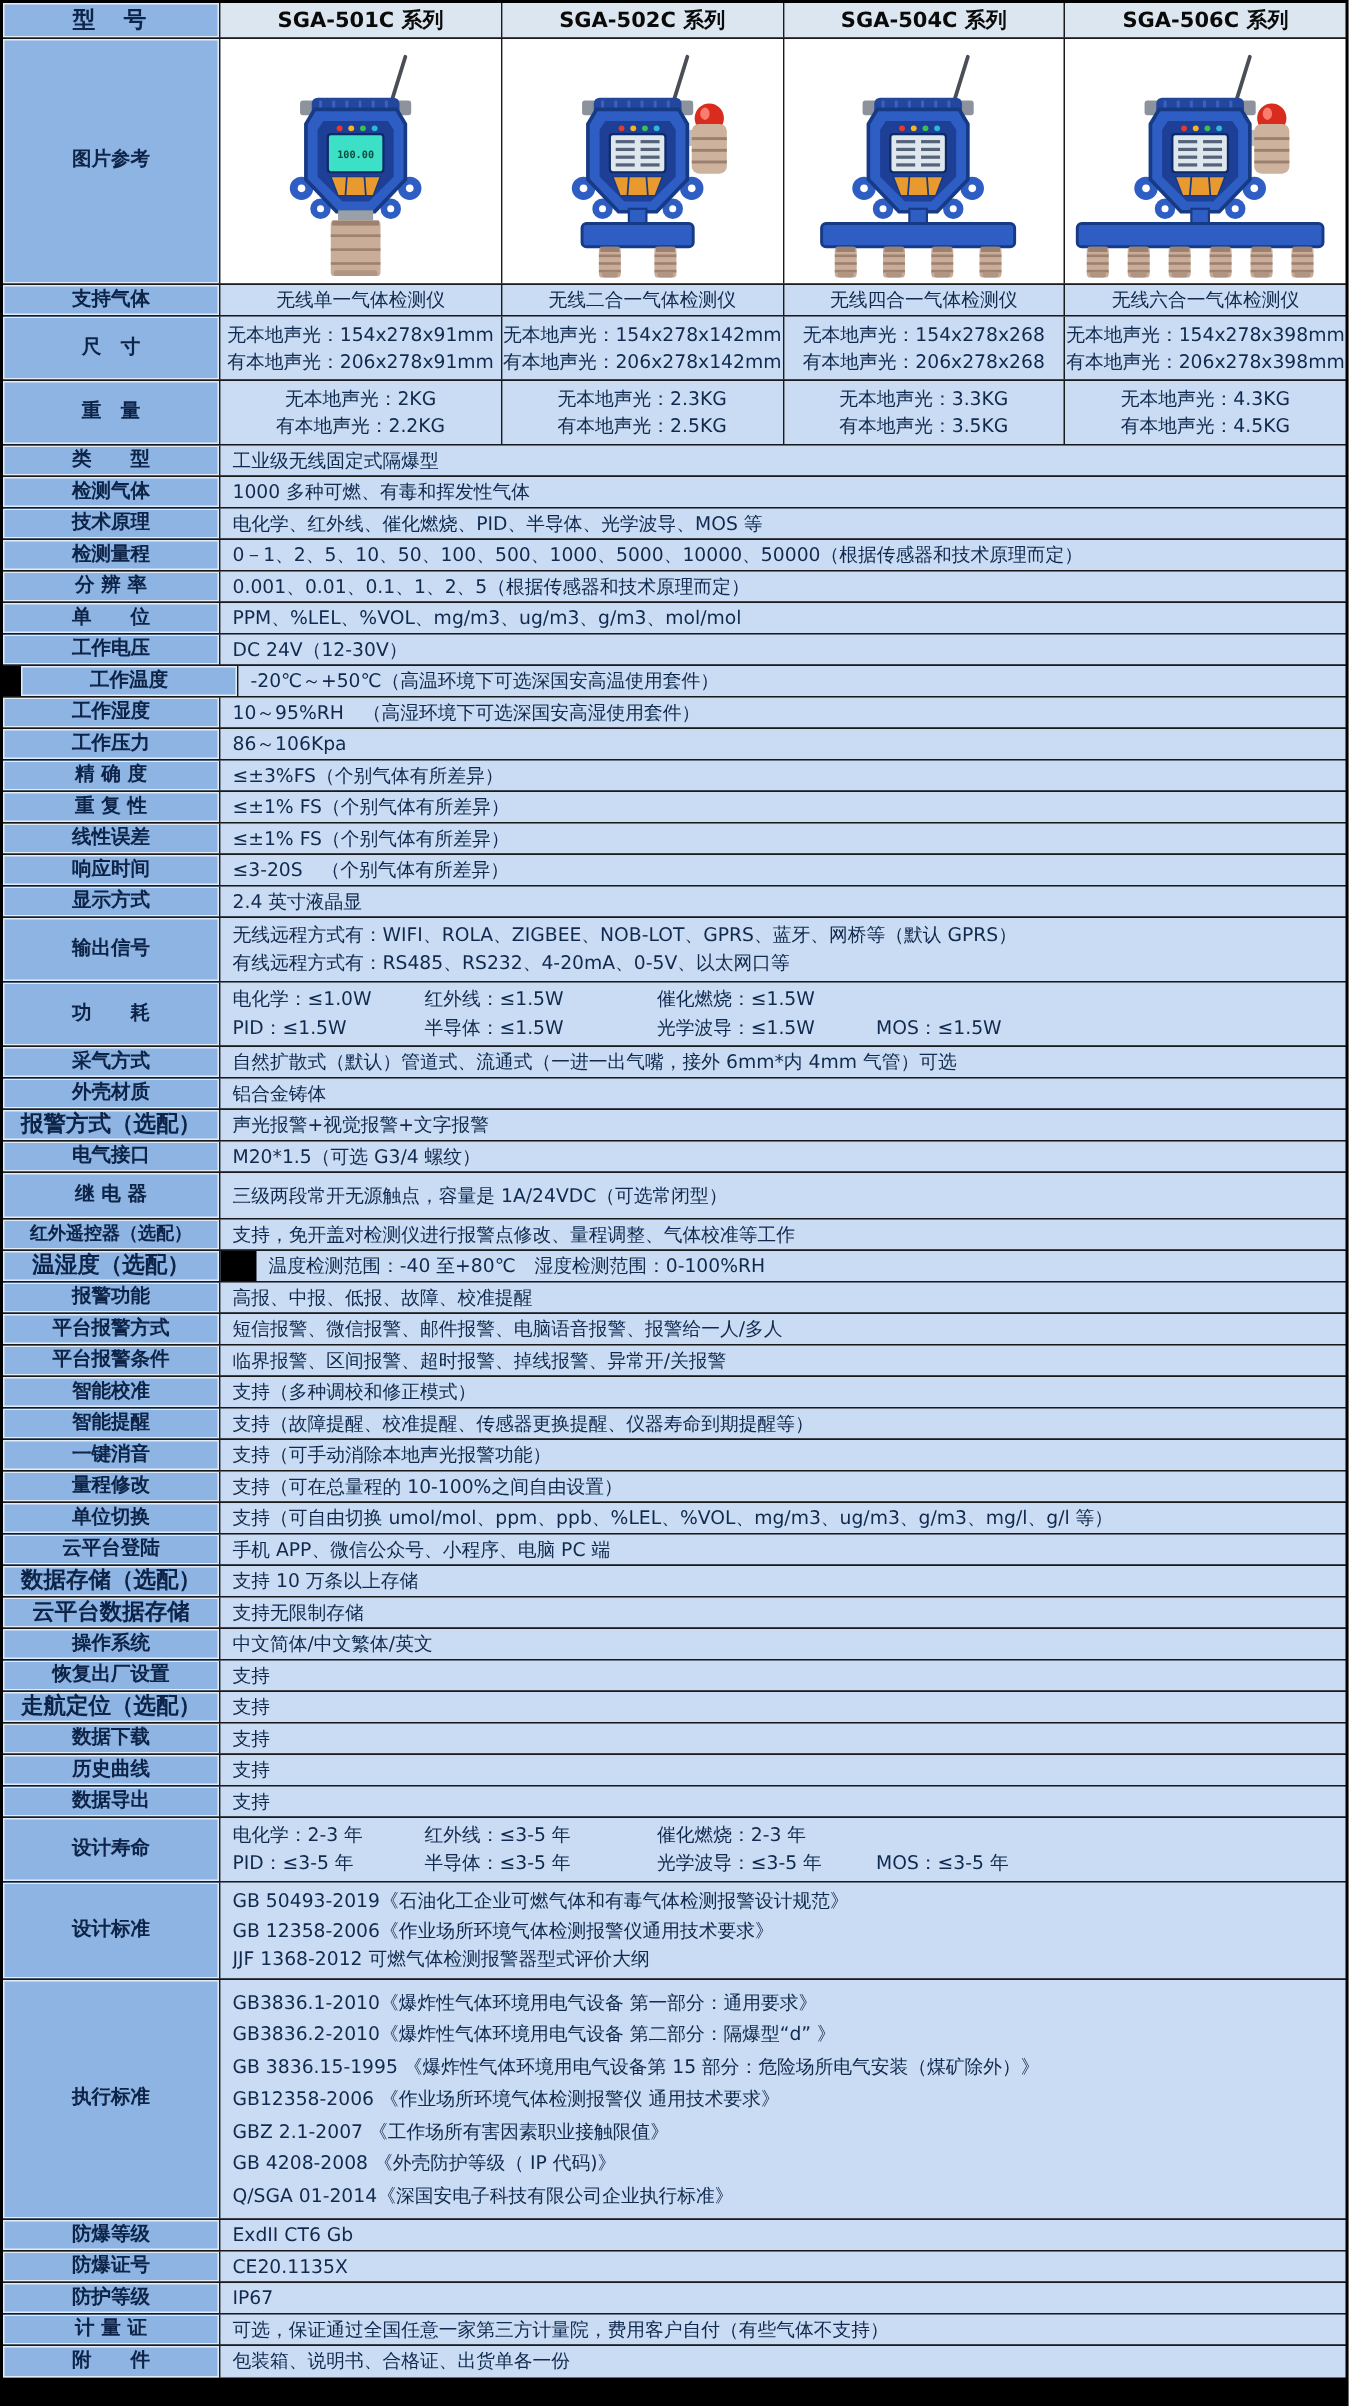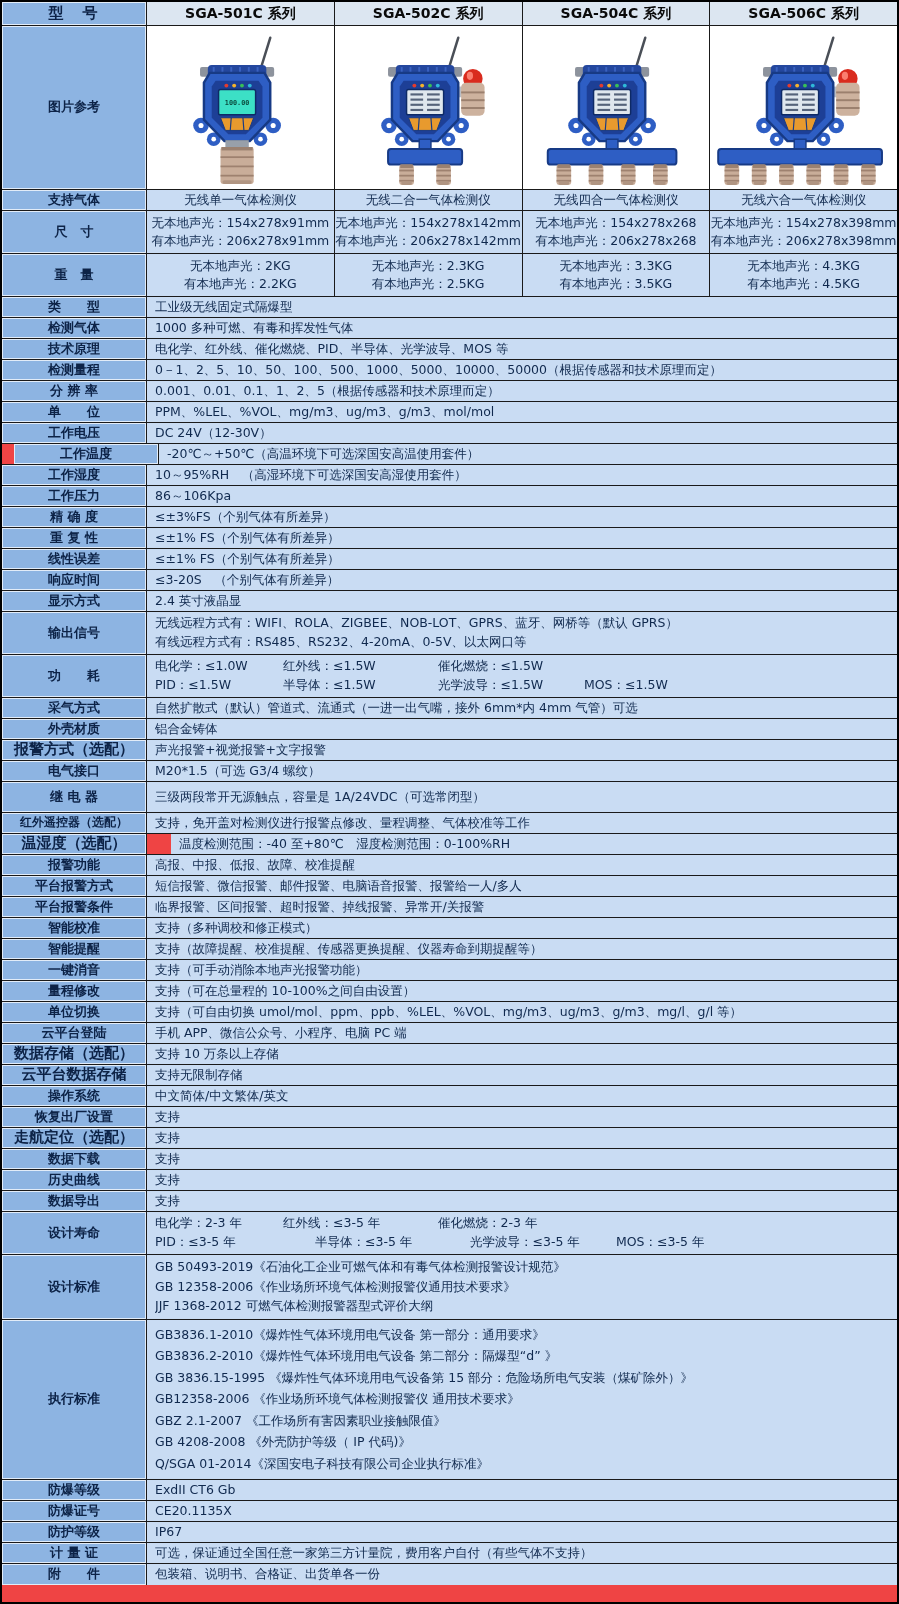--- a/index.html
+++ b/index.html
@@ -3,21 +3,21 @@
 <meta charset="utf-8">
 <style>
   :root{
     --label-bg:#8DB4E2; --value-bg:#C9DCF3; --header-bg:#DCE6F1;
     --border:#1A1A1A; --text:#10294E; --label-text:#0D2347;
   }
   *{margin:0;padding:0;box-sizing:border-box;}
   html,body{background:#fff;}
   body{font-family:"DejaVu Sans","Liberation Sans",sans-serif;color:var(--text);}
   .page{width:899px;height:1604px;overflow:hidden;background:#fff;}
-  .tbl{width:899px;height:1604px;border:2px solid #000;display:flex;flex-direction:column;background:#ef4444;}
+  .tbl{width:899px;height:1604px;border:2px solid #000;display:flex;flex-direction:column;background:#000000;}
   .row{display:flex;flex-direction:row;width:100%;border-top:1px solid var(--border);flex:0 0 auto;}
   .row:first-child{border-top:none;}
   .lbl{width:145px;flex:0 0 145px;background:var(--label-bg);border-right:1px solid var(--border);
        display:flex;align-items:center;justify-content:center;text-align:center;
        font-weight:bold;font-size:13px;color:var(--label-text);
        box-shadow:inset 0 0 0 1px rgba(255,255,255,.75);padding:0 2px;line-height:1.15;}
   .lbl.small{font-size:15px;}
   .lbl.xsmall{font-size:12px;}
   .vals{flex:1 1 auto;display:flex;min-width:0;}
   .cell4{flex:1 1 0;border-right:1px solid var(--border);background:var(--value-bg);
@@ -635,21 +635,21 @@
       <div class="row" style="height: 21px;">
         <div class="lbl">数据导出</div>
         <div class="full">
           <div class="ln"><span class="seg">支持</span></div>
         </div>
       </div>
       <div class="row" style="height: 43px;">
         <div class="lbl">设计寿命</div>
         <div class="full">
           <div class="ln"><span class="seg" style="min-width: 128px;">电化学：2-3 年</span><span class="seg" style="min-width: 155px;">红外线：≤3-5 年</span><span class="seg">催化燃烧：2-3 年</span></div>
-          <div class="ln"><span class="seg" style="min-width: 128px;">PID：≤3-5 年</span><span class="seg" style="min-width: 155px; margin-left: 32px;">半导体：≤3-5 年</span><span class="seg" style="min-width: 146px;">光学波导：≤3-5 年</span><span class="seg">MOS：≤3-5 年</span></div>
+          <div class="ln"><span class="seg" style="min-width: 128px;">PID：≤3-5 年</span><span class="seg" style="min-width: 155px;">半导体：≤3-5 年</span><span class="seg" style="min-width: 146px;">光学波导：≤3-5 年</span><span class="seg">MOS：≤3-5 年</span></div>
         </div>
       </div>
       <div class="row" style="height: 65px;">
         <div class="lbl">设计标准</div>
         <div class="full">
           <div class="ln"><span class="seg">GB 50493-2019《石油化工企业可燃气体和有毒气体检测报警设计规范》</span></div>
           <div class="ln"><span class="seg">GB 12358-2006《作业场所环境气体检测报警仪通用技术要求》</span></div>
           <div class="ln"><span class="seg">JJF 1368-2012 可燃气体检测报警器型式评价大纲</span></div>
         </div>
       </div>

